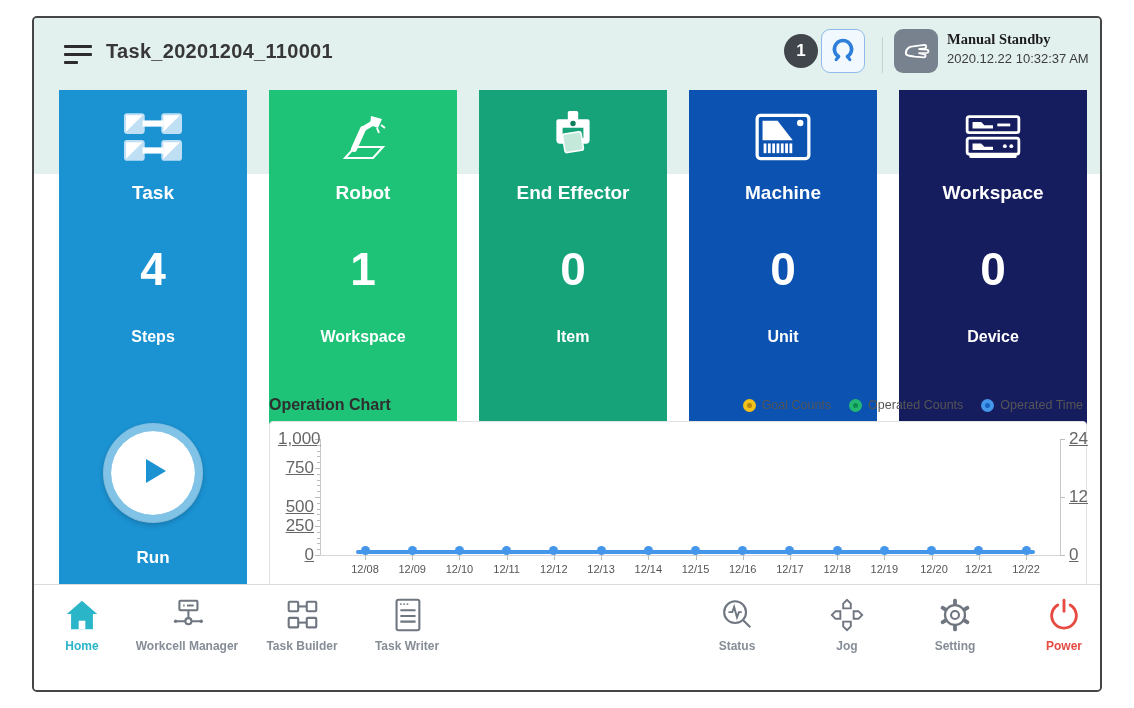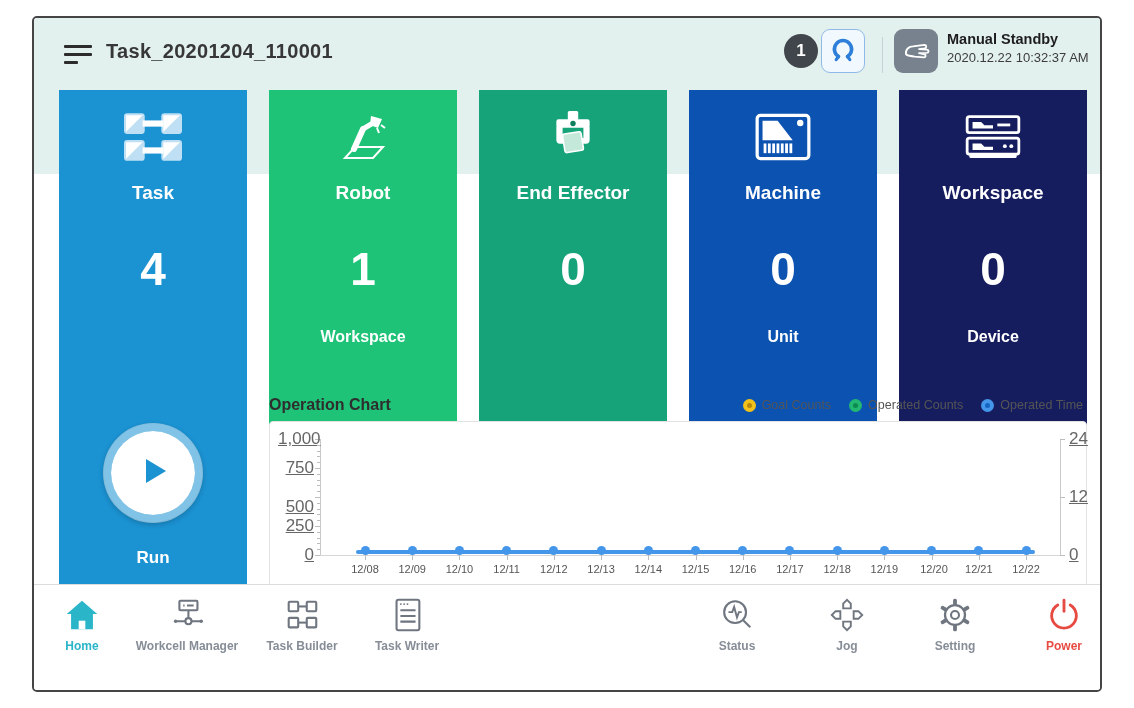--- a/index.html
+++ b/index.html
@@ -17,21 +17,21 @@
 
   .badge { position:absolute; left:750px; top:16px; width:34px; height:34px; border-radius:50%;
            background:#41464c; color:#fff; font-size:17px; font-weight:bold;
            display:flex; align-items:center; justify-content:center; z-index:3; }
   .tool-btn { position:absolute; left:787px; top:11px; width:44px; height:44px; border-radius:9px;
               background:#f2f9fe; border:1.5px solid #8fb9e9; display:flex; align-items:center; justify-content:center; }
   .top-divider { position:absolute; left:848px; top:19px; width:1px; height:36px; background:#c3d2d2; }
   .mode-box { position:absolute; left:860px; top:11px; width:44px; height:44px; border-radius:9px;
               background:#78828e; display:flex; align-items:center; justify-content:center; }
   .status-text { position:absolute; left:913px; top:13px; }
-  .status-text .mode { font-size:14.5px; font-weight:bold; color:#1d1d1d; }
+  .status-text .mode { font-size:14.5px; font-weight:bold; color:#1d1d1d;font-family:Liberation Serif, serif; }
   .status-text .time { font-size:13px; color:#3c3c3c; margin-top:3px; }
 
   
   .card { position:absolute; top:72px; width:188px; height:350px; color:#fff; text-align:center; cursor:pointer; }
   .card.tall { height:496px; }
   .card-icon { position:absolute; top:18px; left:0; width:100%; height:58px;
                display:flex; align-items:center; justify-content:center; }
   .card-name { position:absolute; top:92px; width:100%; font-size:19px; font-weight:bold; }
   .card-count { position:absolute; top:148px; width:100%; height:62px; line-height:62px; font-size:46px; font-weight:bold; }
   .card-unit { position:absolute; top:238px; width:100%; font-size:16px; font-weight:bold; }
@@ -115,20 +115,21 @@
             <rect x="0" y="0" width="20" height="20" rx="3" fill="#bfe0f4"></rect>
             <path d="M2 2 h16 L2 18 z" fill="#fff"></path>
             <rect x="36" y="0" width="20" height="20" rx="3" fill="#bfe0f4"></rect>
             <path d="M38 2 h16 L38 18 z" fill="#fff"></path>
             <rect x="18" y="7" width="20" height="6" fill="#fff"></rect>
           </g>
         </svg>
       </div>
       <div class="card-name">Task</div>
       <div class="card-count">4</div>
+      <div class="card-unit">Steps</div>
       <div class="run-button">
         <span>
           <svg width="36" height="36" viewBox="0 0 36 36">
             <polygon points="11,6 31,18 11,30" fill="#1b92d2"></polygon>
           </svg>
         </span>
       </div>
       <div class="run-label">Run</div>
     </div>
 
@@ -155,20 +156,21 @@
           <circle cx="24" cy="12" r="2.6" fill="#0e7e5d"></circle>
           <path d="M8 15 v13 q0 3.5 3.5 3.5 h7 v-5.5 h-4.5 v-11 z" fill="#fff"></path>
           <path d="M40 15 v13 q0 3.5 -3.5 3.5 h-7 v-5.5 h4.5 v-11 z" fill="#fff"></path>
           <g transform="rotate(-9 24 30)">
             <rect x="15" y="21" width="18" height="18" rx="2" fill="#c4e9db" stroke="#fff" stroke-width="1.5"></rect>
           </g>
         </svg>
       </div>
       <div class="card-name">End Effector</div>
       <div class="card-count">0</div>
+      <div class="card-unit">Item</div>
     </div>
 
     <div class="card" style="left: 655px; background-color: rgb(11, 82, 177);">
       <div class="card-icon">
         <svg width="56" height="48" viewBox="0 0 52 44" fill="none">
           <rect x="2" y="2" width="48" height="40" rx="3" stroke="#fff" stroke-width="3"></rect>
           <polygon points="7,7 21,7 35,25 7,25" fill="#fff"></polygon>
           <g fill="#fff">
             <rect x="8" y="28" width="2.6" height="9"></rect>
               <rect x="12" y="28" width="2.6" height="9"></rect>

